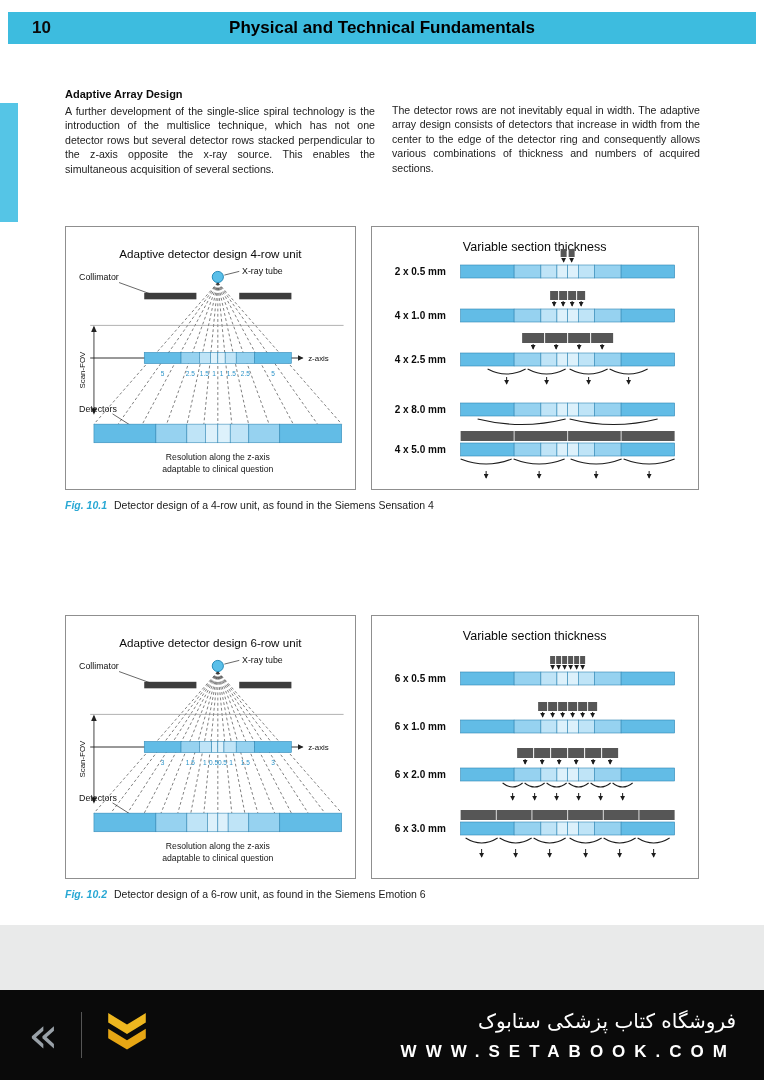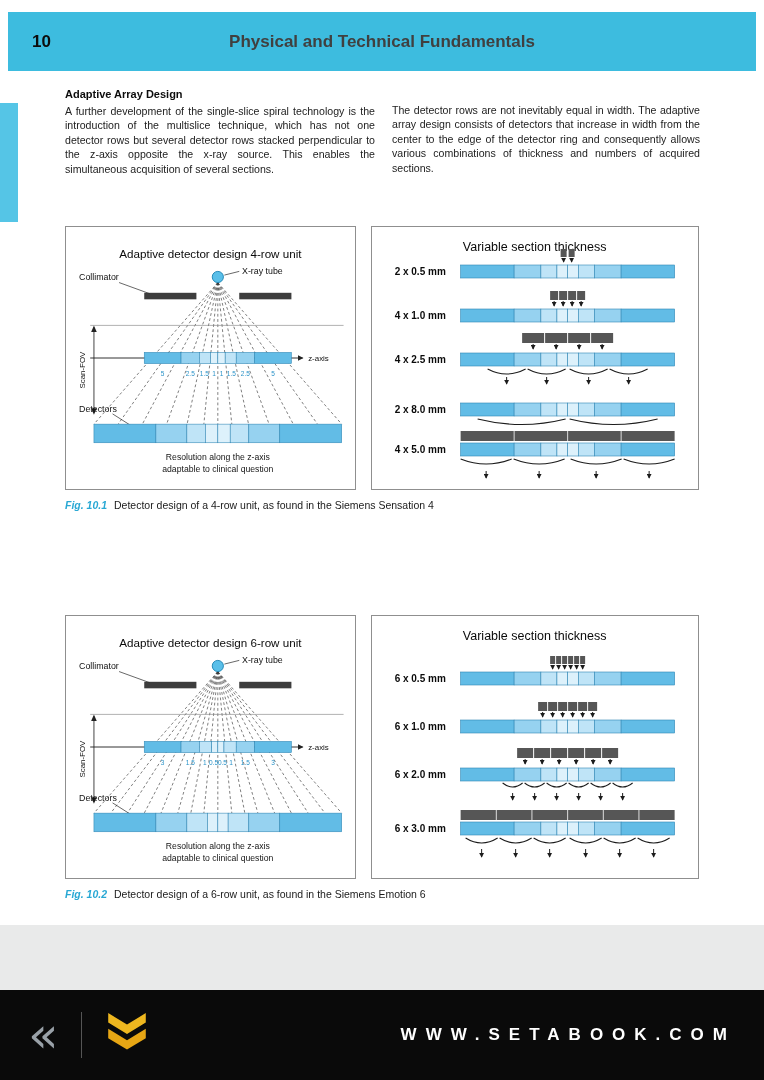--- a/index.html
+++ b/index.html
@@ -3,27 +3,27 @@
 <meta charset="utf-8">
 <style>
   * { margin:0; padding:0; box-sizing:border-box; }
   html,body { background:#ffffff; }
   body {
     width:764px; height:1080px; position:relative; overflow:hidden;
     font-family:"Liberation Sans", sans-serif; color:#1a1a1a;
   }
   
   .header-bar {
-    position:absolute; top:12px; left:8px; right:8px; height:59px;
+    position:absolute; top:12px; left:8px; right:8px; height:32px;
     background:#3dbcdf; display:flex; align-items:center;
   }
   .page-num { font-weight:bold; font-size:17px; color:#0c0c0c; margin-left:24px; }
   .page-title {
     position:absolute; left:0; right:0; text-align:center;
-    font-size:17px; font-weight:bold; color:#404040;
+    font-size:17px; font-weight:bold; color:#000000;
   }
   .edge-tab { position:absolute; left:0; top:103px; width:18px; height:119px; background:#55c5e6; }
 
   
   .columns { position:absolute; top:88px; left:65px; width:635px; display:flex; gap:17px; }
   .col { width:310px; }
   .col-right { width:308px; margin-top:15px; }
   .sec-heading { font-size:11px; font-weight:bold; color:#0c0c0c; margin-bottom:4px; }
   .body-par { font-size:10.6px; line-height:14.4px; text-align:justify; color:#222; }
 
@@ -470,15 +470,16 @@
 <footer class="footer">
   <div class="logo-block">
     <span class="logo-chevron">«</span>
   </div>
   <div class="footer-divider"></div>
   <svg class="yellow-mark" viewBox="0 0 44 46">
     <path d="M4 2 L22 13 L40 2 L40 11 L22 22 L4 11 Z" fill="#eeb71f"></path>
     <path d="M4 17 L22 28 L40 17 L40 26 L22 37 L4 26 Z" fill="#e7a614"></path>
   </svg>
   <div class="store-block">
+    <div class="store-title" dir="rtl">فروشگاه کتاب پزشکی ستابوک</div>
     <div class="website">WWW.SETABOOK.COM</div>
   </div>
 </footer>
 
 </body></html>

